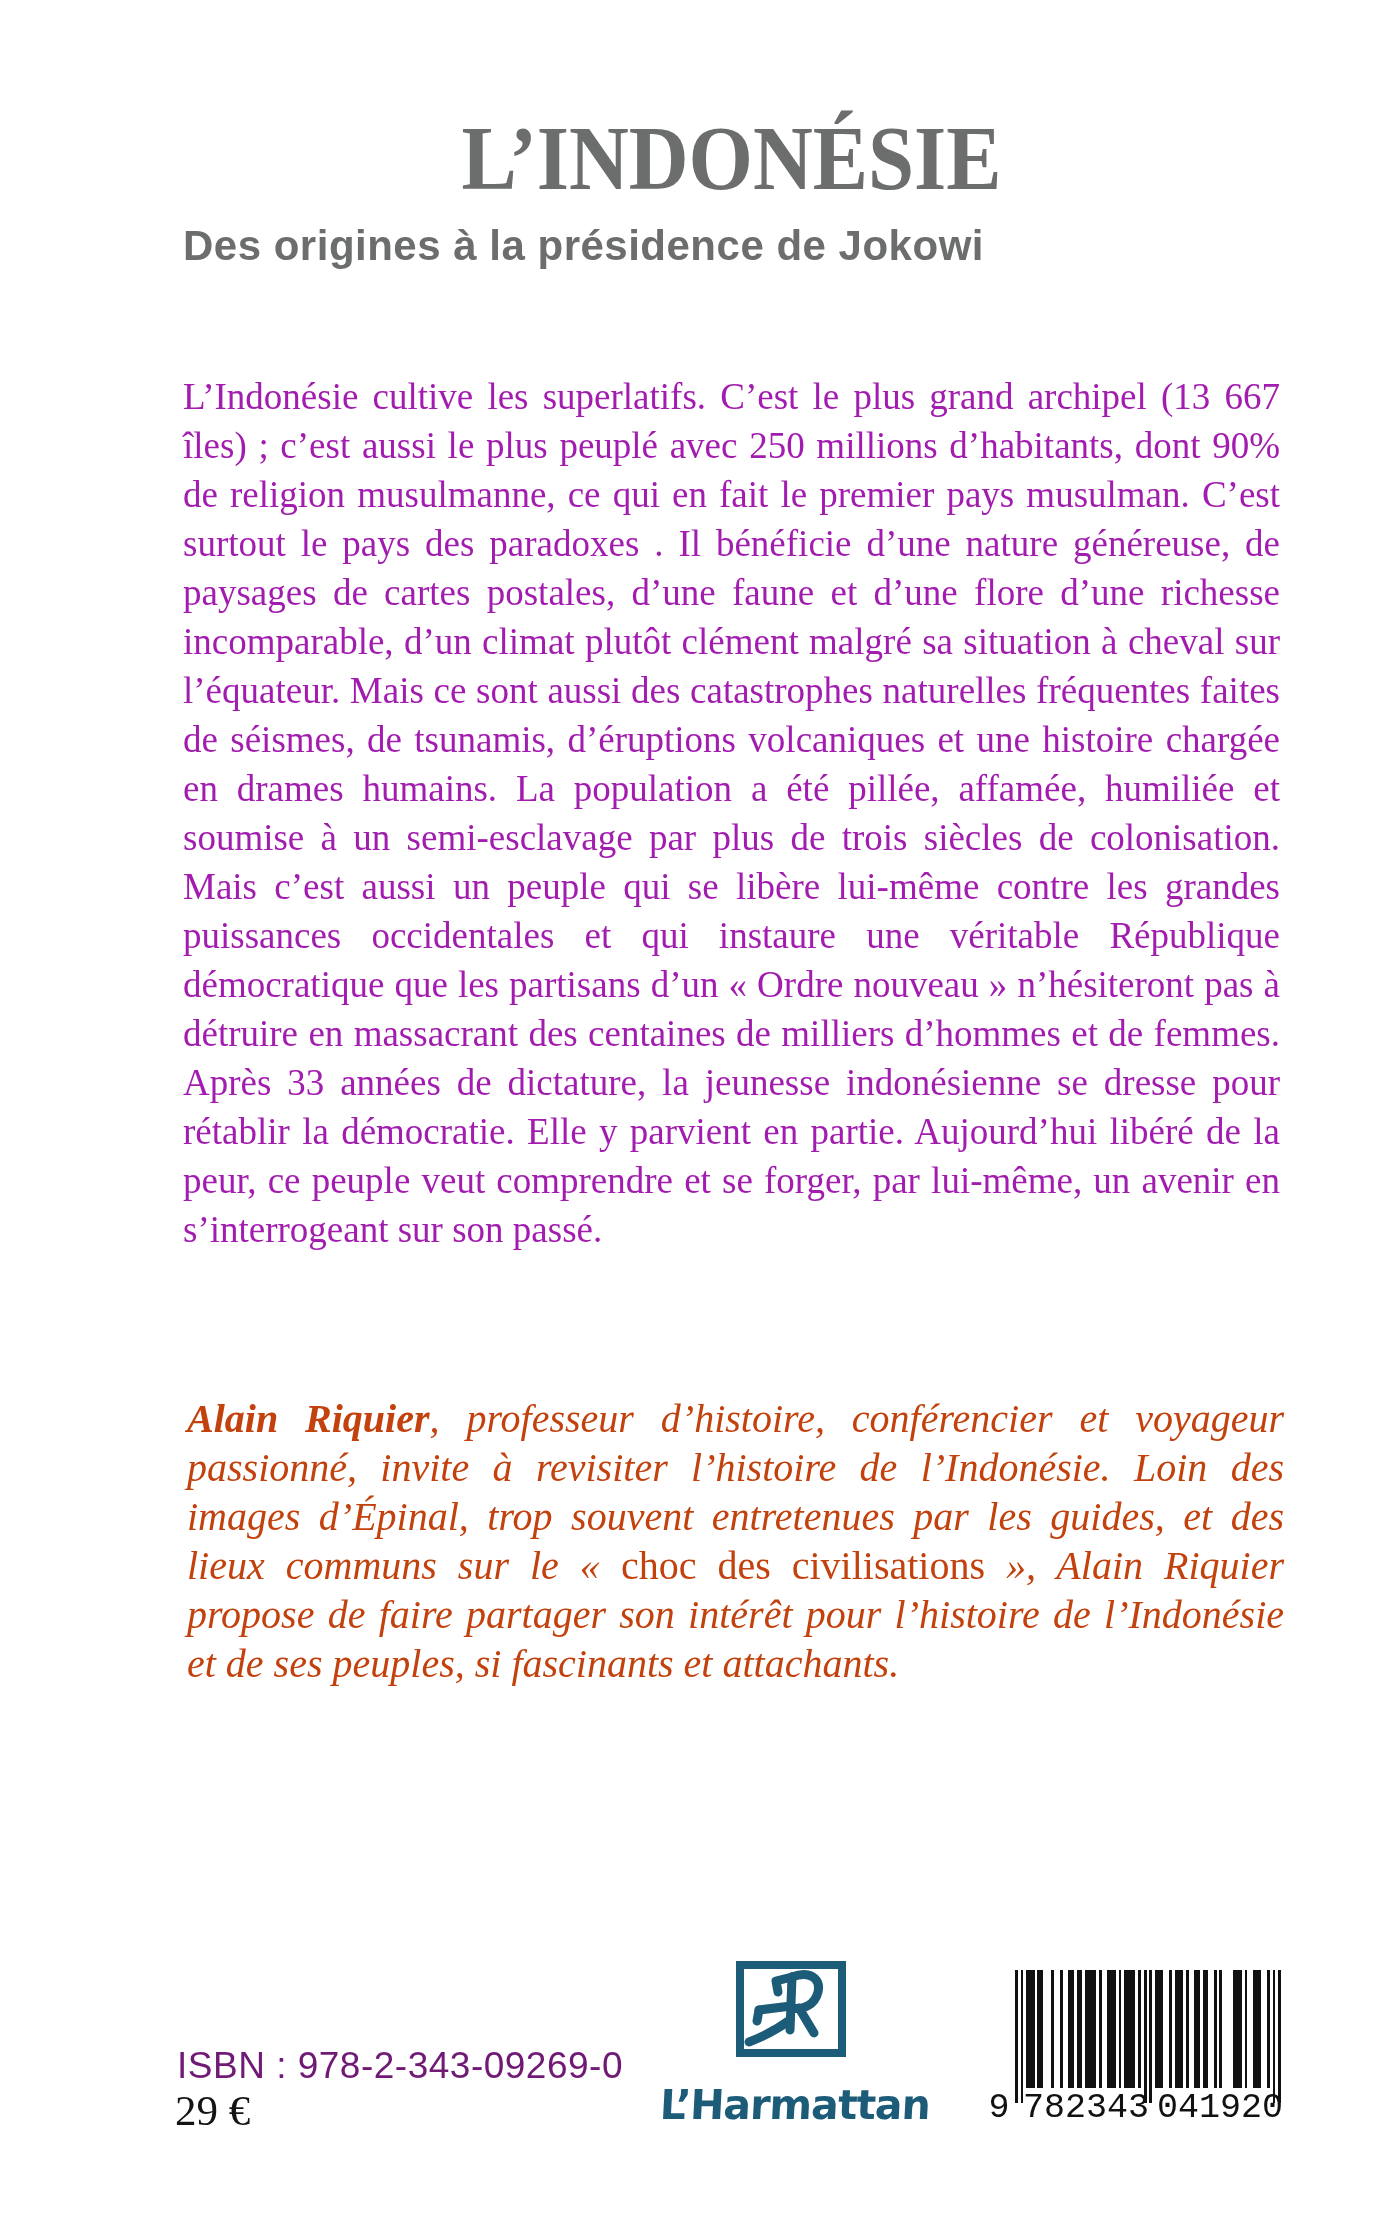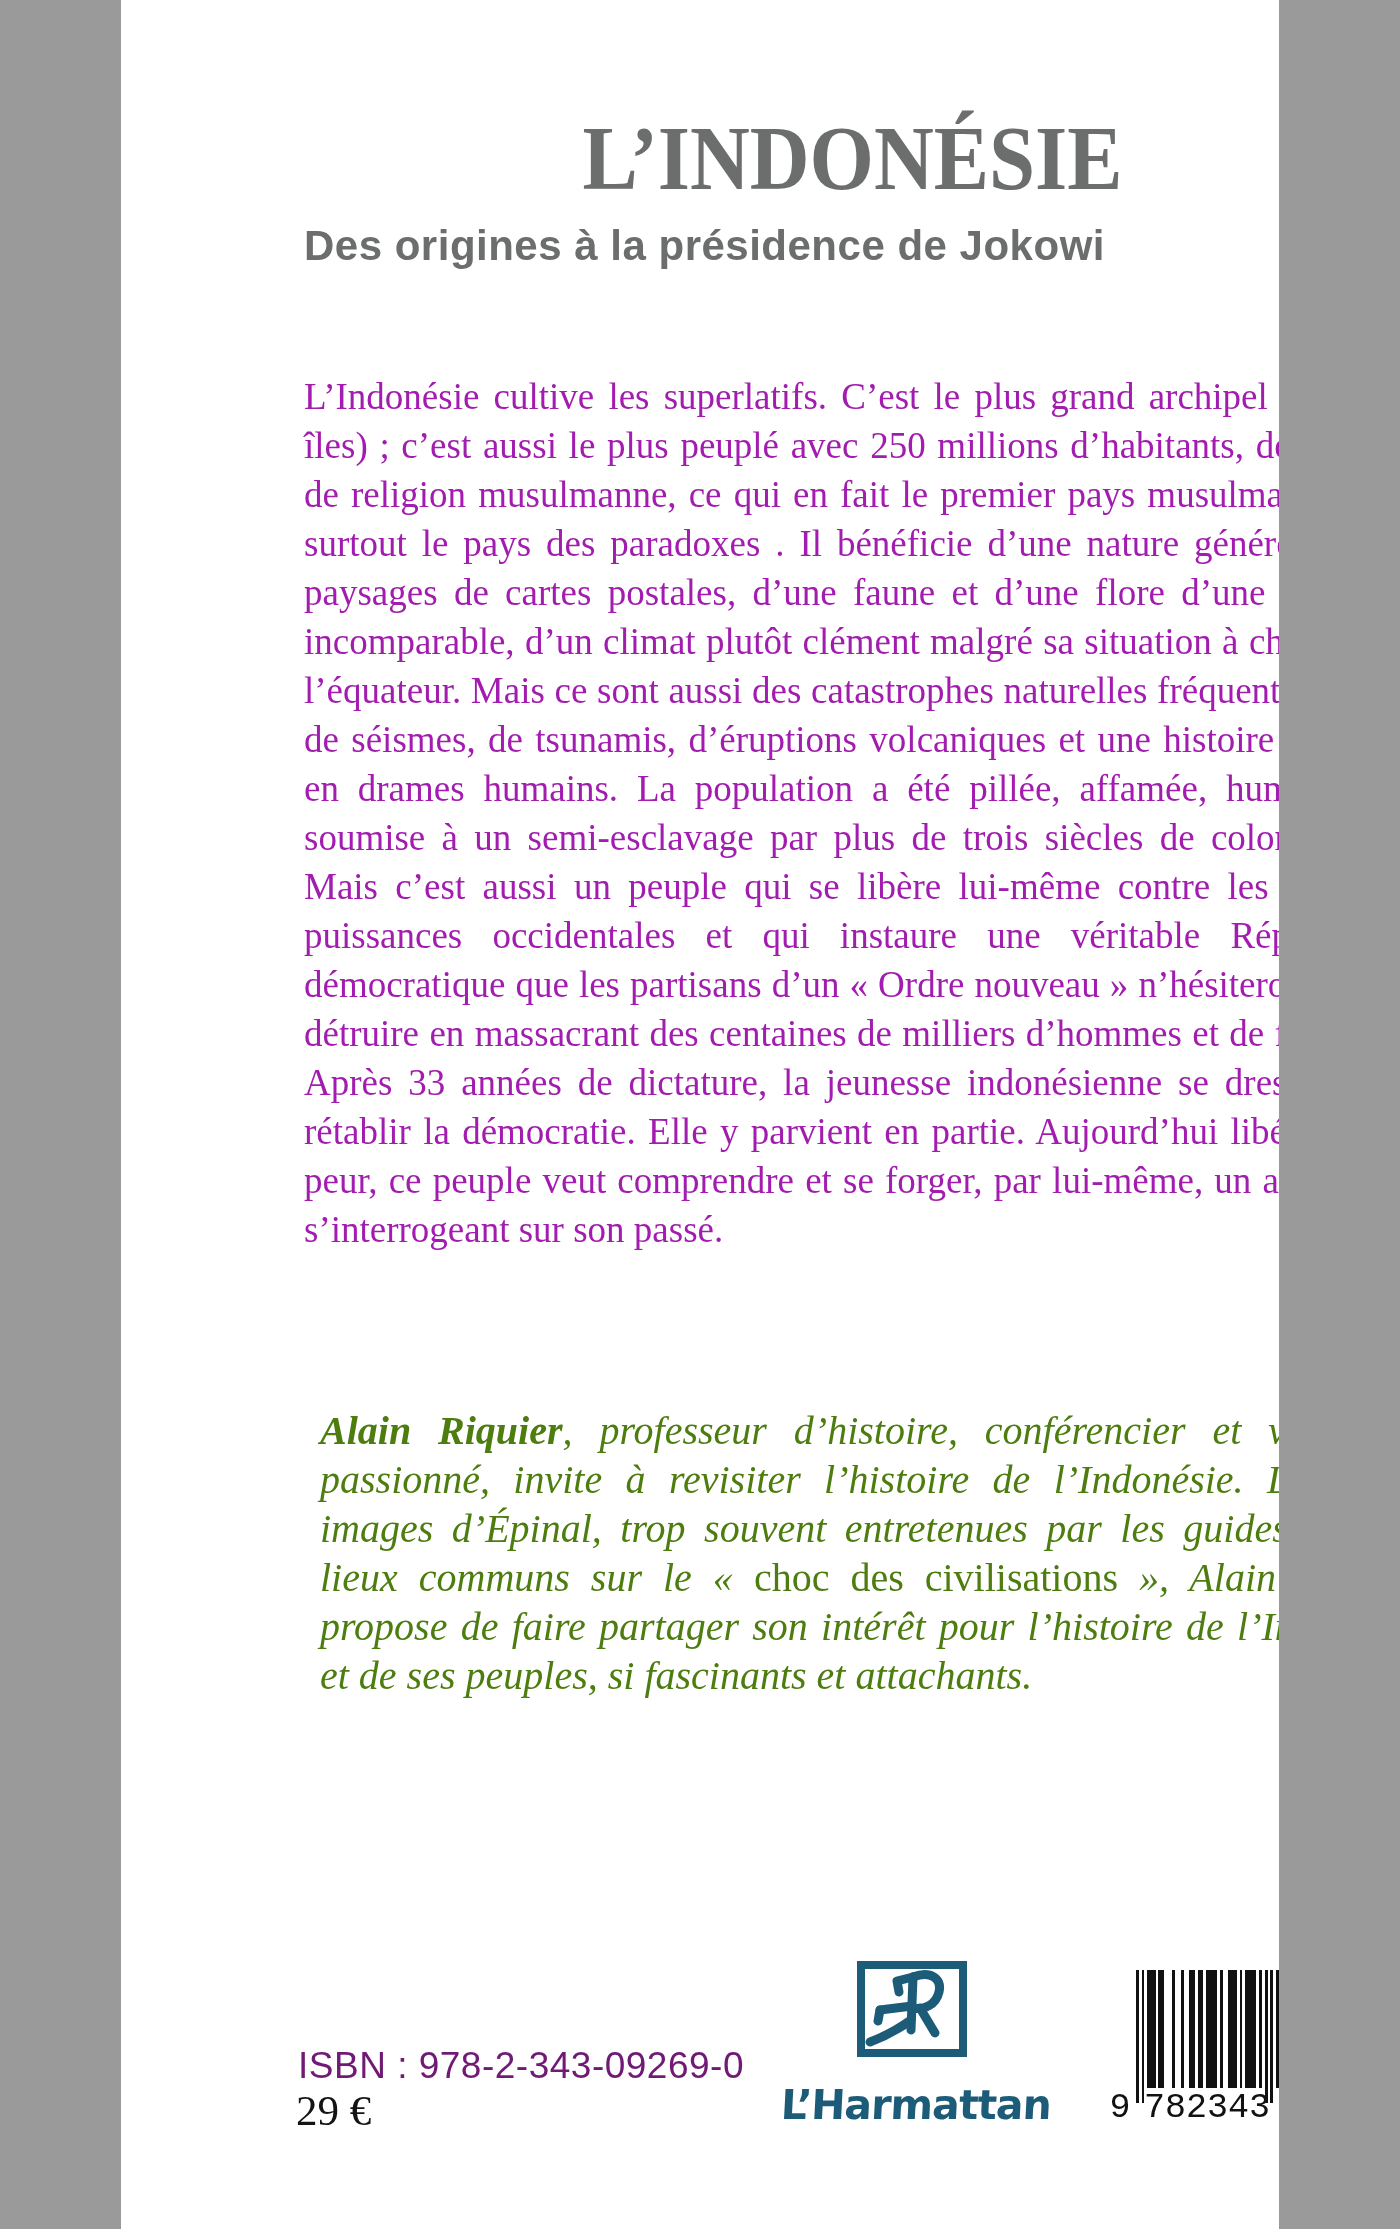--- a/index.html
+++ b/index.html
@@ -1,18 +1,18 @@
 <!DOCTYPE html>
 <html lang="fr"><head>
 <meta charset="utf-8">
 <style>
   html,body{margin:0;padding:0;background:#9a9a9a;}
   .page{
     position:relative;
-    width:1158px;height:2229px;
+    width:1400px;height:2229px;
     margin:0 auto;
     background:#ffffff;
     overflow:hidden;
     font-family:"Liberation Serif",serif;
   }
   
   .title{
     position:absolute;left:183px;top:112px;width:1097px;margin:0;
     text-align:center;
     font-family:"Liberation Serif",serif;
@@ -35,23 +35,23 @@
     white-space:nowrap;
   }
   
   .synopsis{
     position:absolute;left:183px;top:372px;width:1097px;margin:0;
     font-size:37px;line-height:49px;
     color:#a21caf;
     text-align:justify;
   }
   .author-note{
-    position:absolute;left:183px;top:1390px;width:1097px;margin:16px;
+    position:absolute;left:183px;top:1390px;width:1097px;margin:4px;
     font-size:40px;line-height:49px;
-    color:#4d7c0f;
+    color:#c2410c;
     text-align:justify;
     font-style:italic;
   }
   .an-name{font-weight:700;font-style:italic;}
   .an-roman{font-style:normal;}
   
   .isbn{
     position:absolute;left:177px;top:2045px;
     font-family:"Liberation Sans",sans-serif;
     font-size:37px;line-height:42px;

